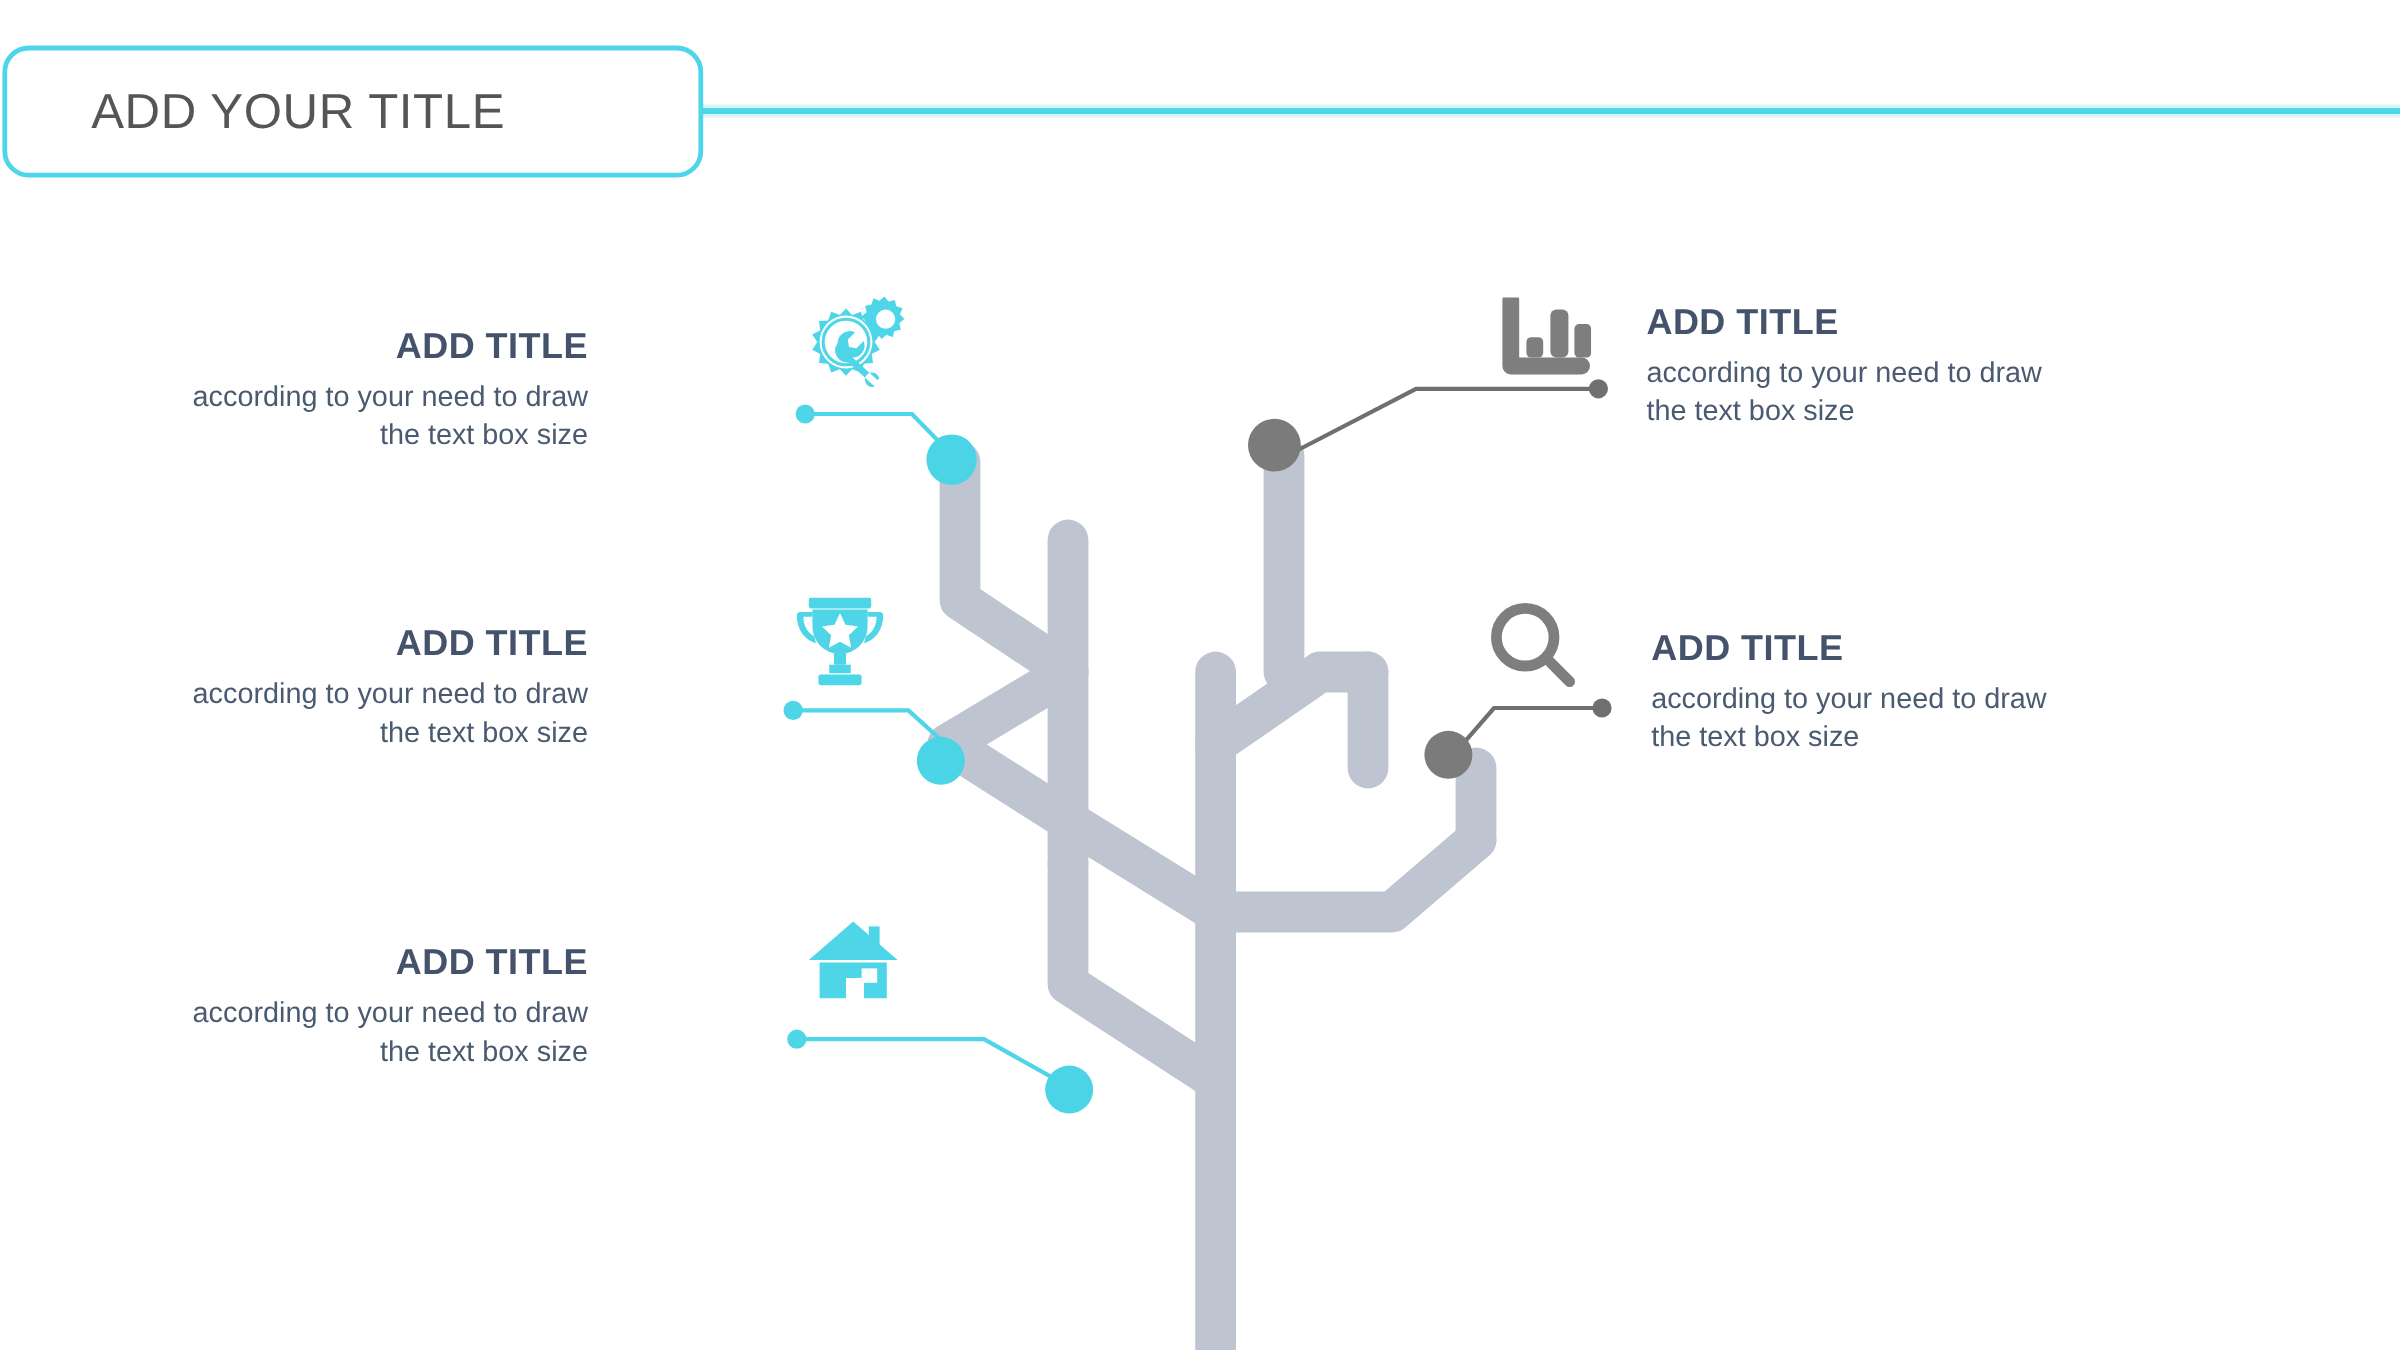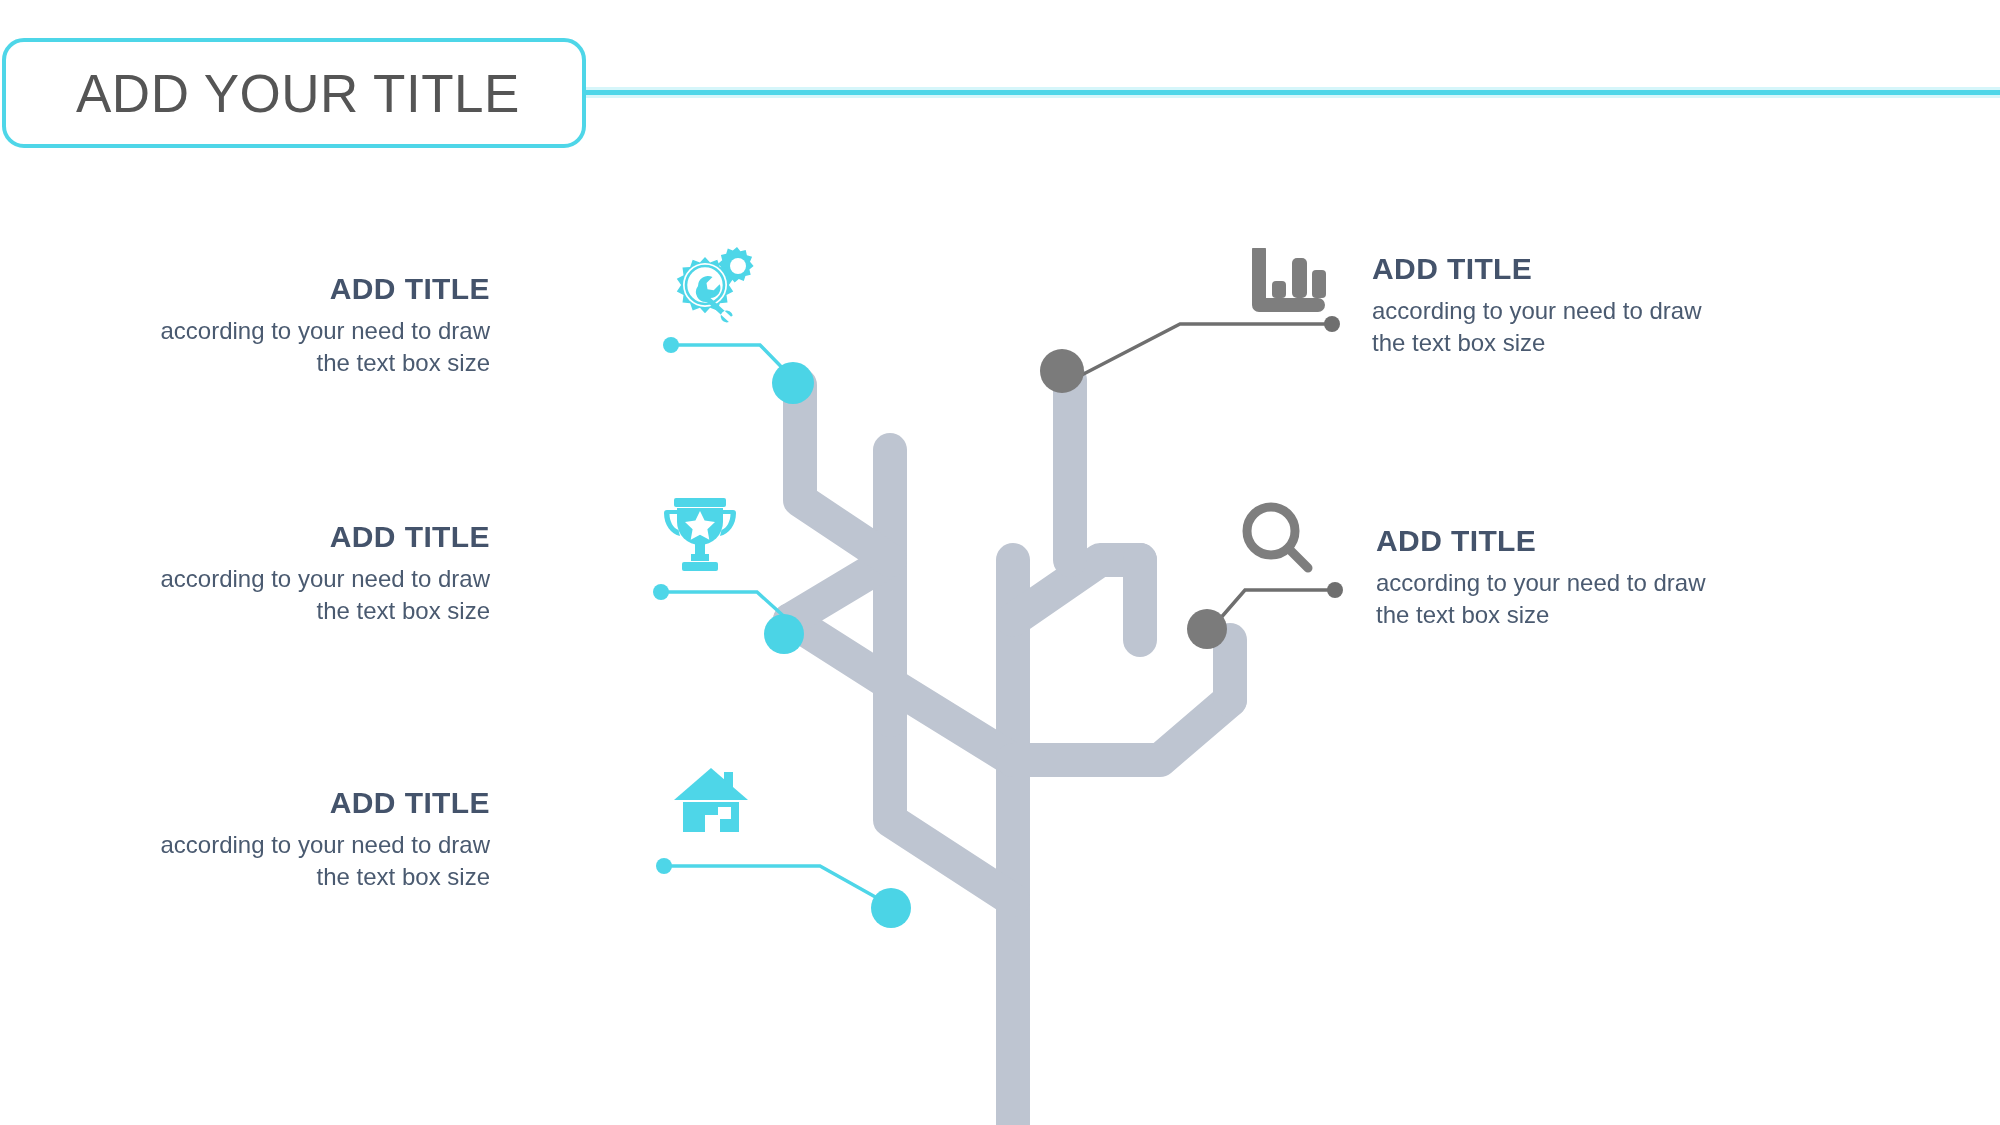--- a/index.html
+++ b/index.html
@@ -40,21 +40,21 @@
     width: 584px;
     height: 110px;
     box-sizing: border-box;
     border: 4px solid #4ED6E8;
     border-radius: 22px;
     background: #ffffff;
     display: flex;
     align-items: center;
   }
   #title-text {
-    font-size: 53px;
+    font-size: 41px;
     letter-spacing: 0.5px;
     color: #555555;
     font-weight: 400;
     padding-left: 70px;
     white-space: nowrap;
   }
 
   
   #tree-svg {
     position: absolute;

